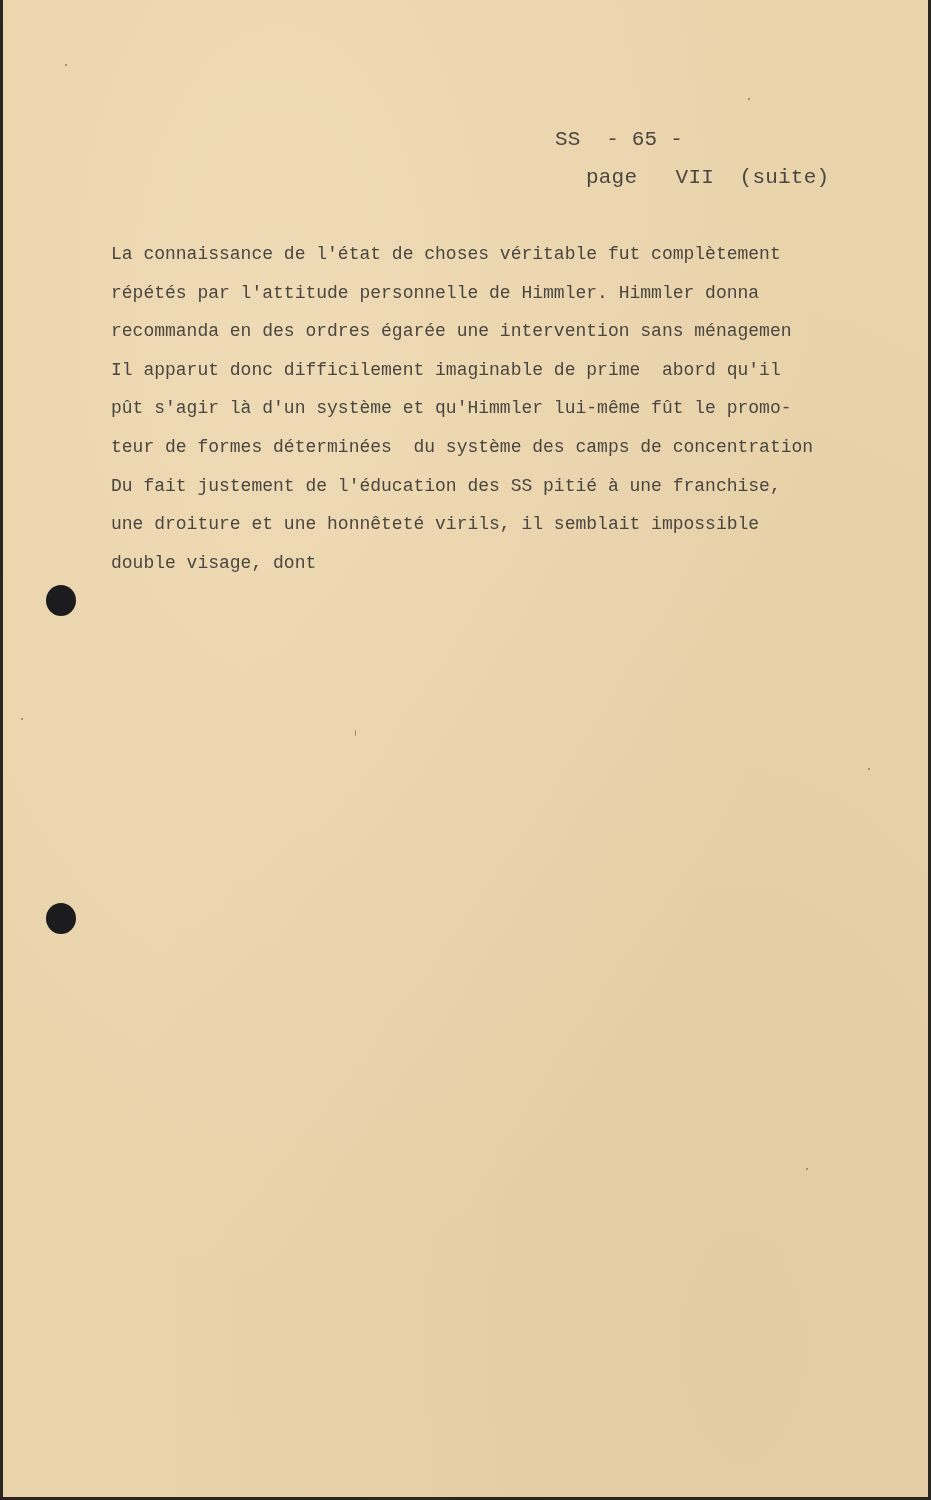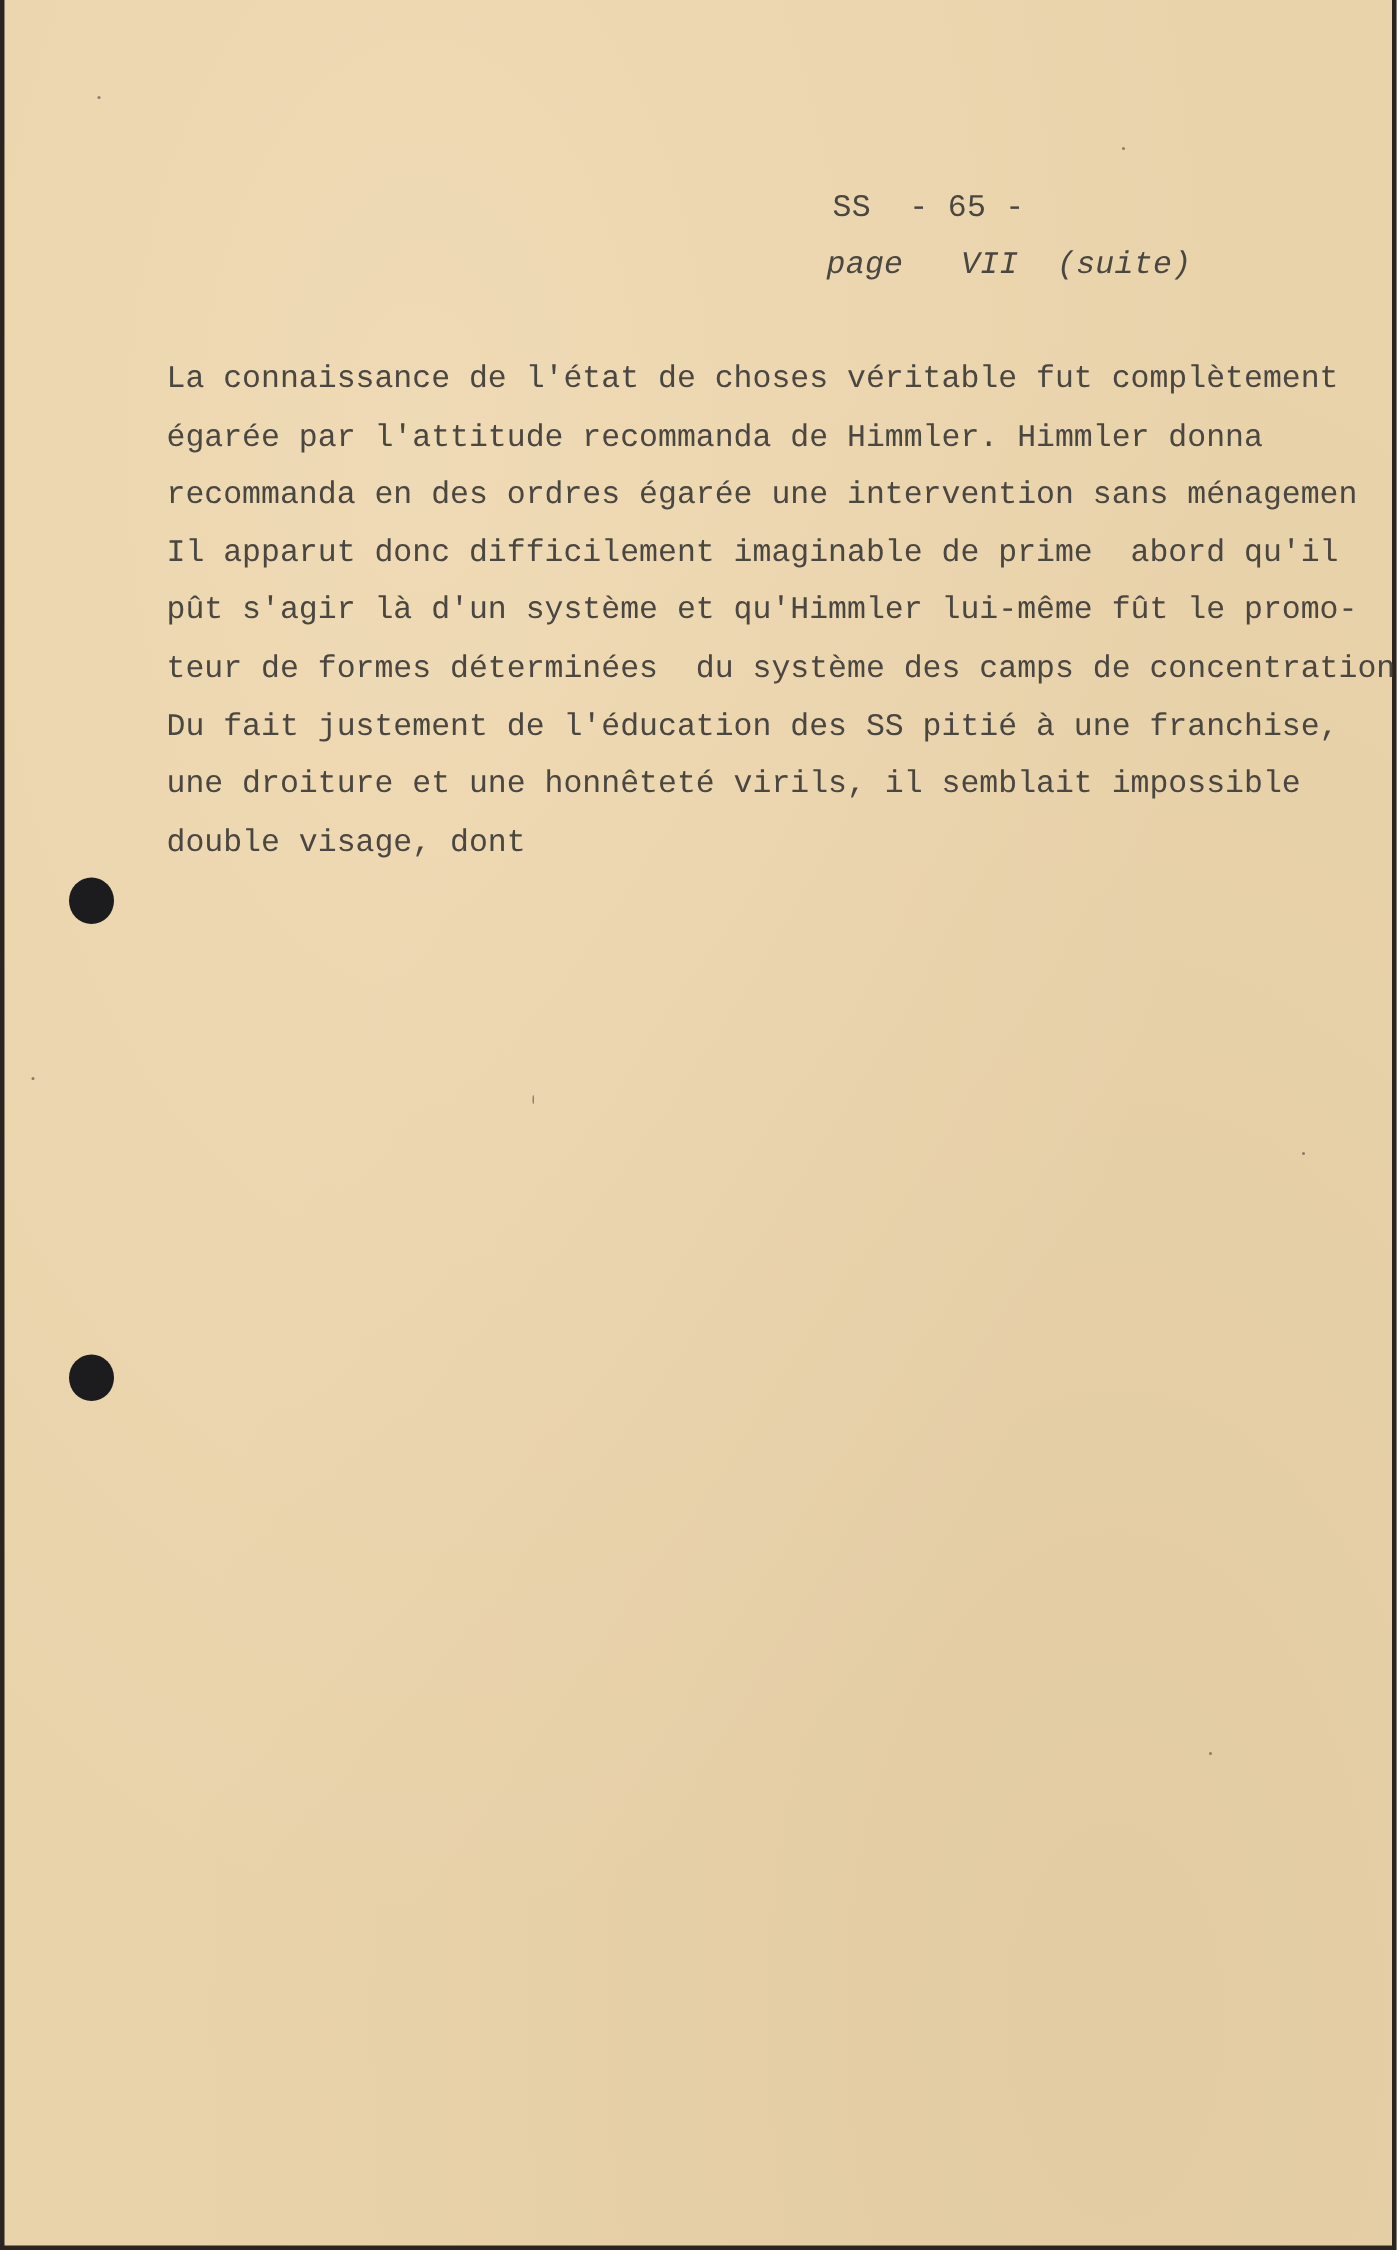--- a/index.html
+++ b/index.html
@@ -30,33 +30,32 @@
       font-size: 21px;
       letter-spacing: 0.2px;
       white-space: pre;
       position: absolute;
     }
     .header-line-1 {
       left: 552px;
       top: 128px;
     }
     .header-line-2 {
-      left: 548px;
+      left: 583px;
       top: 166px;
-      font-style: italic;
     }
     .body-text {
       position: absolute;
       left: 108px;
       top: 243px;
     }
     .body-line {
       font-family: "Liberation Mono", "DejaVu Sans Mono", monospace;
       color: #4a4640;
-      font-size: 21px;
+      font-size: 18px;
       white-space: pre;
       height: 38.6px;
       line-height: 22px;
     }
     .punch-hole {
       position: absolute;
       width: 30px;
       height: 31px;
       border-radius: 50%;
       background: #1c1b1d;
@@ -74,21 +73,21 @@
 </head>
 <body>
 
 <div class="page">
 
   <div class="typed header-line-1">SS  - 65 -</div>
   <div class="typed header-line-2">page   VII  (suite)</div>
 
   <div class="body-text">
     <div class="body-line">La connaissance de l'état de choses véritable fut complètement</div>
-    <div class="body-line">égarée par l'attitude recommanda de Himmler. Himmler donna</div>
+    <div class="body-line">répétés par l'attitude personnelle de Himmler. Himmler donna</div>
     <div class="body-line">recommanda en des ordres égarée une intervention sans ménagemen</div>
     <div class="body-line">Il apparut donc difficilement imaginable de prime  abord qu'il</div>
     <div class="body-line">pût s'agir là d'un système et qu'Himmler lui-même fût le promo-</div>
     <div class="body-line">teur de formes déterminées  du système des camps de concentration</div>
     <div class="body-line">Du fait justement de l'éducation des SS pitié à une franchise,</div>
     <div class="body-line">une droiture et une honnêteté virils, il semblait impossible</div>
     <div class="body-line">double visage, dont</div>
   </div>
 
   <div class="punch-hole hole-1"></div>

